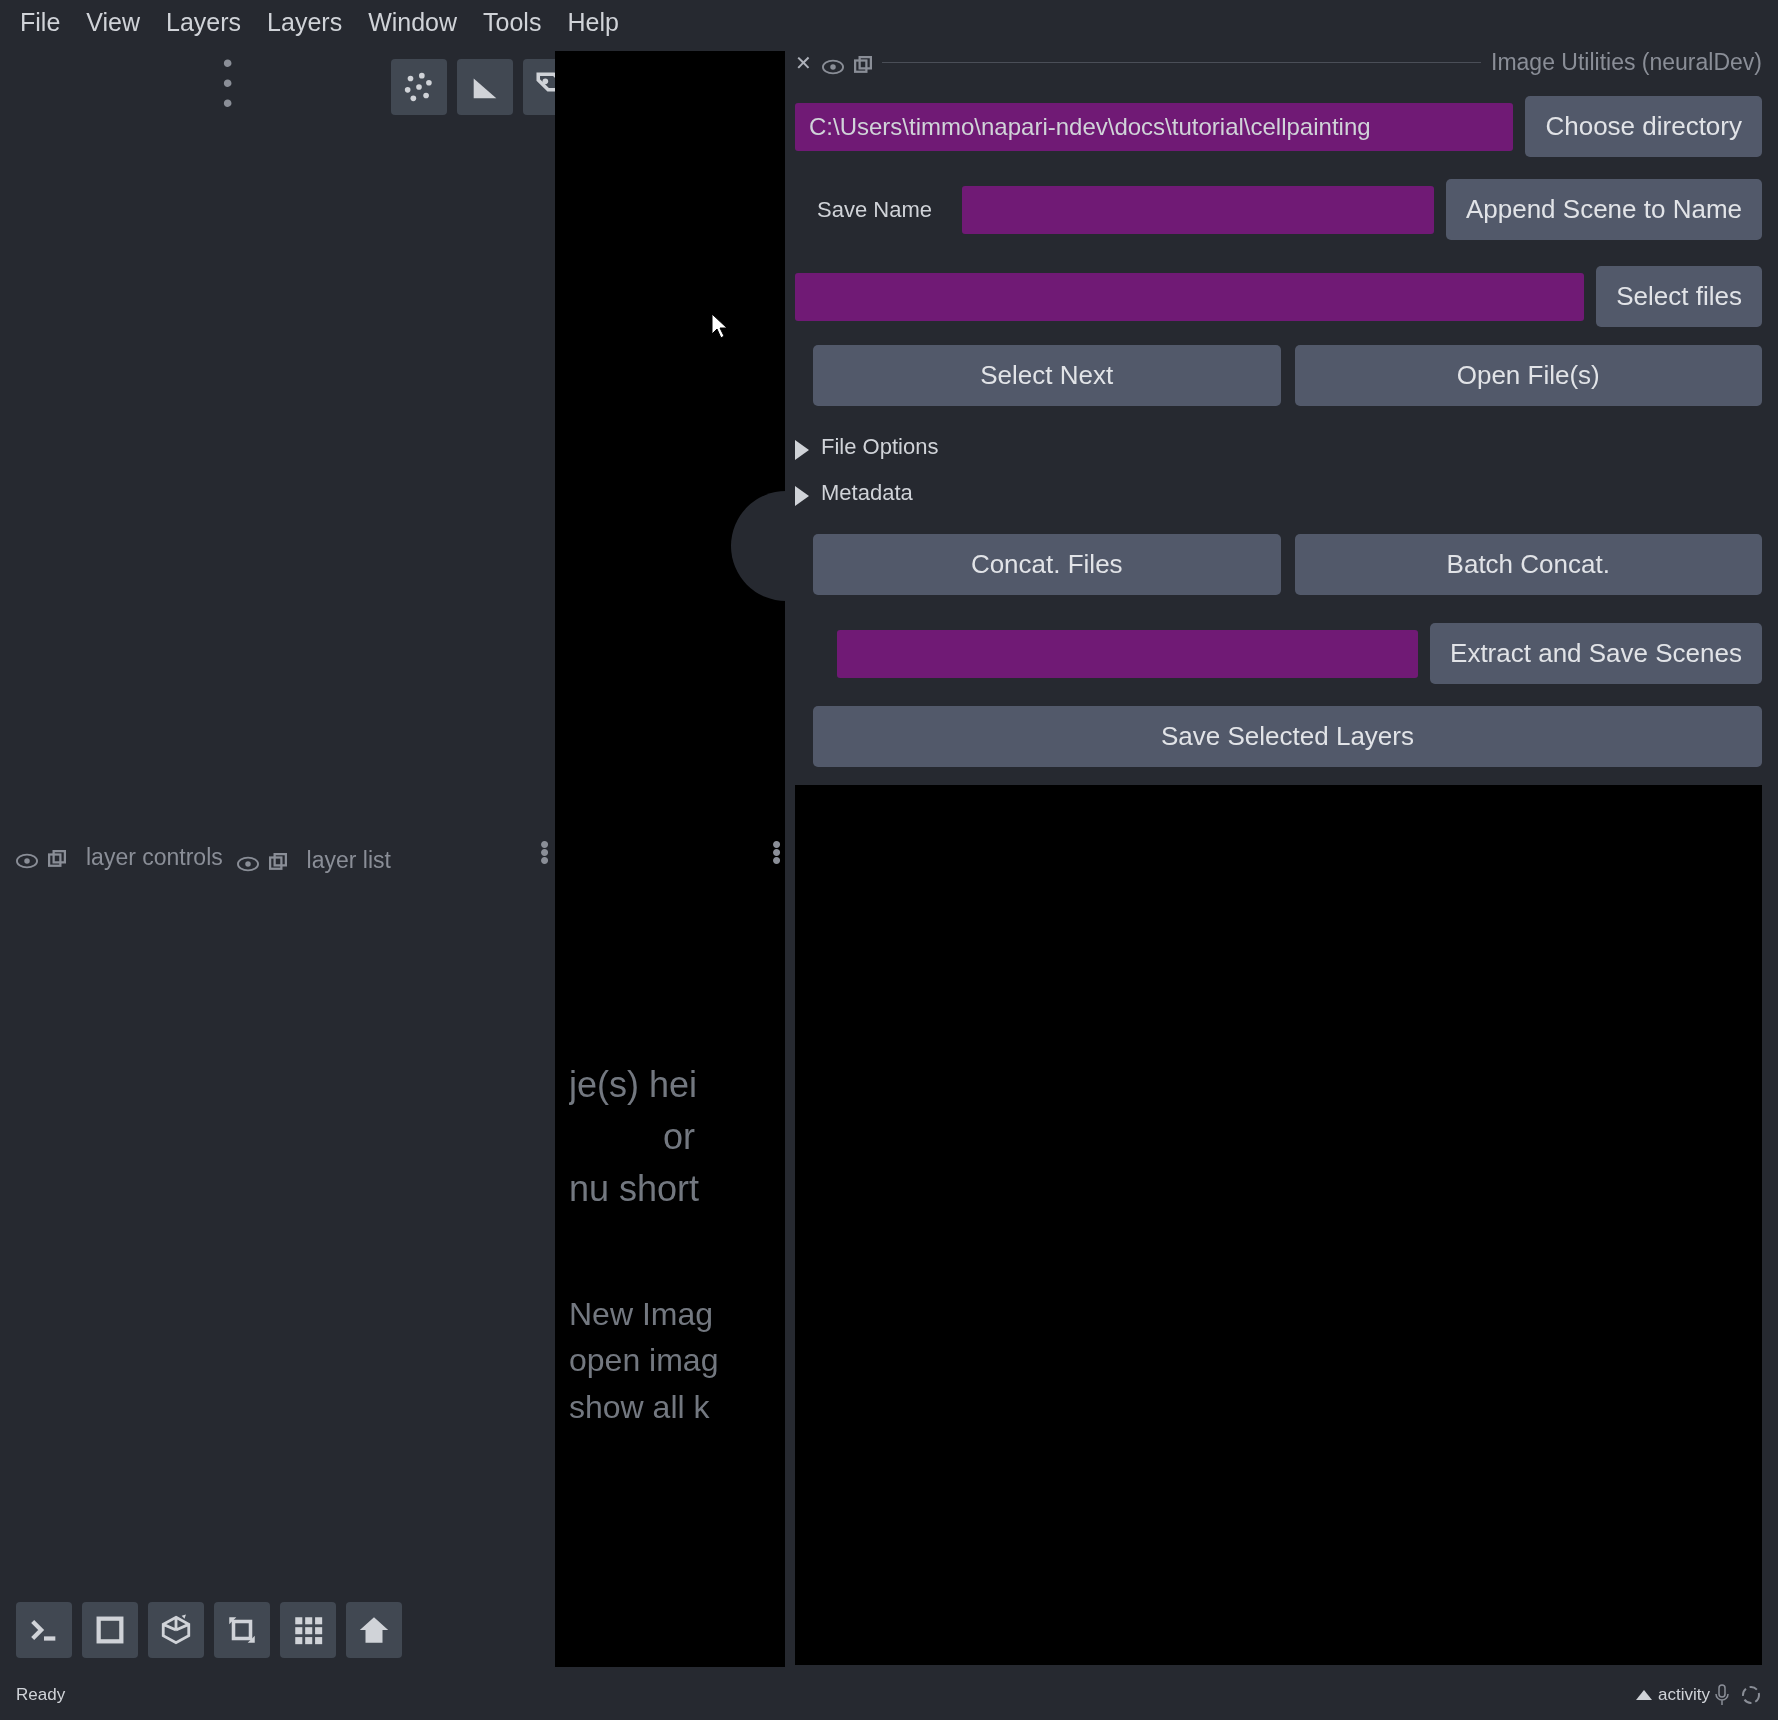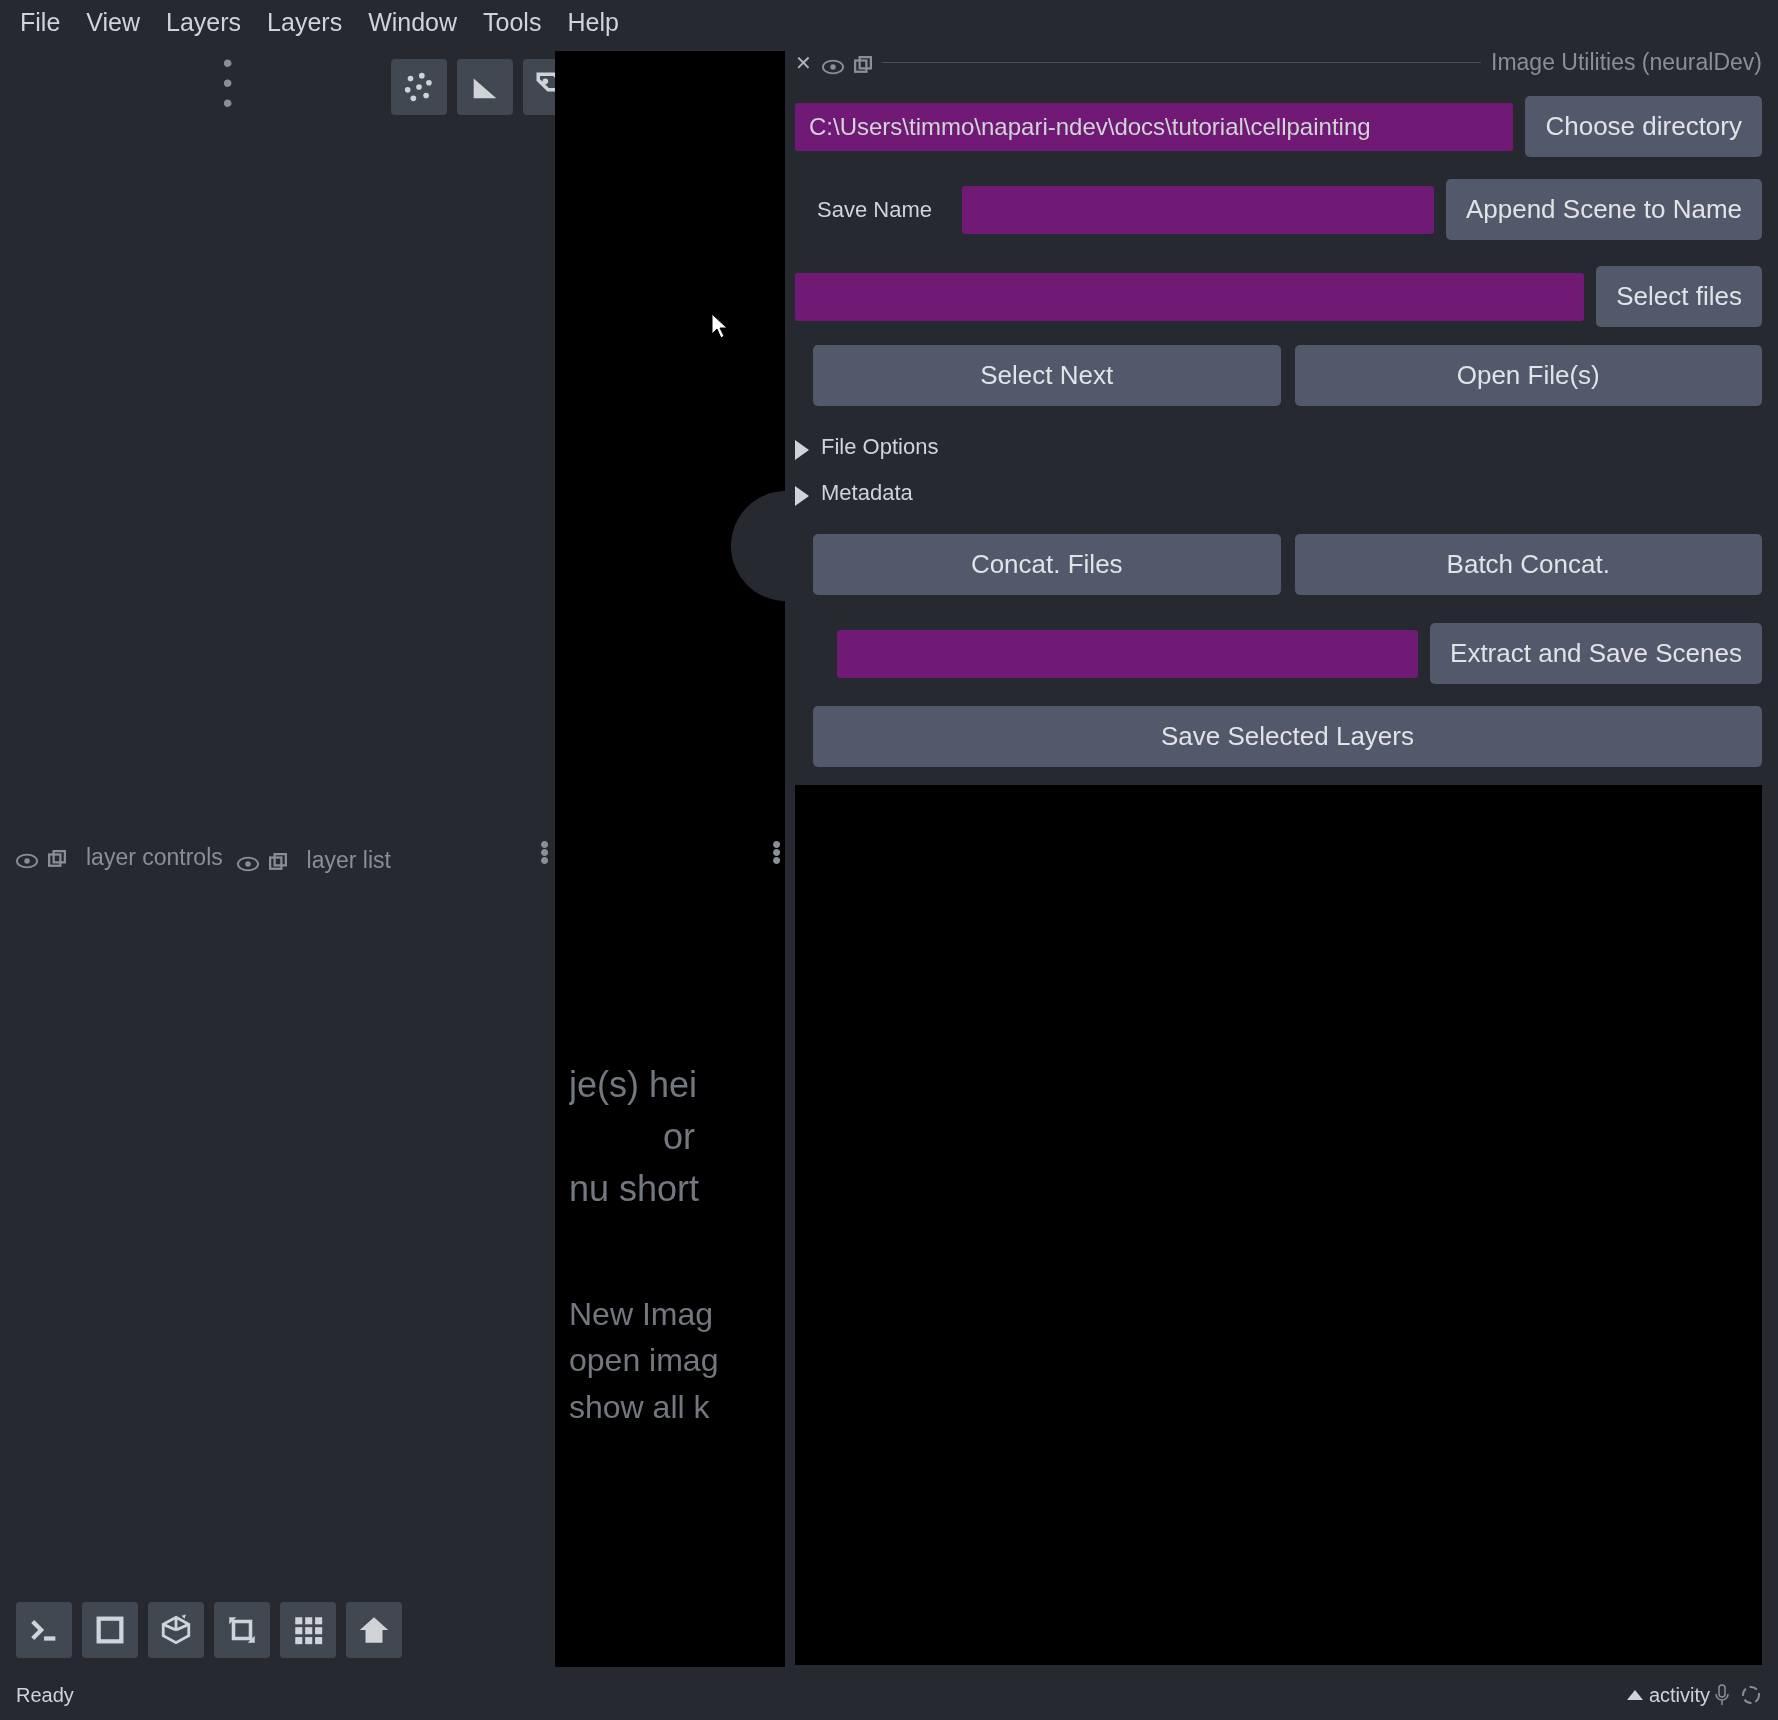--- a/index.html
+++ b/index.html
@@ -172,21 +172,21 @@
   margin-top: 18px;
   min-height: 200px;
 }
 .statusbar {
   position:absolute;
   bottom:0; left:0; right:0;
   height: 50px;
   display:flex;
   align-items:center;
   padding: 0 16px;
-  font-size: 20px;
+  font-size: 17px;
 }
 .statusbar .spacer { flex:1; }
 .statusbar .act-tri {
   width:0;height:0;
   border-left:8px solid transparent;
   border-right:8px solid transparent;
   border-bottom:10px solid #d0d3d8;
   margin-right:6px;
 }
 .cursor-arrow {

